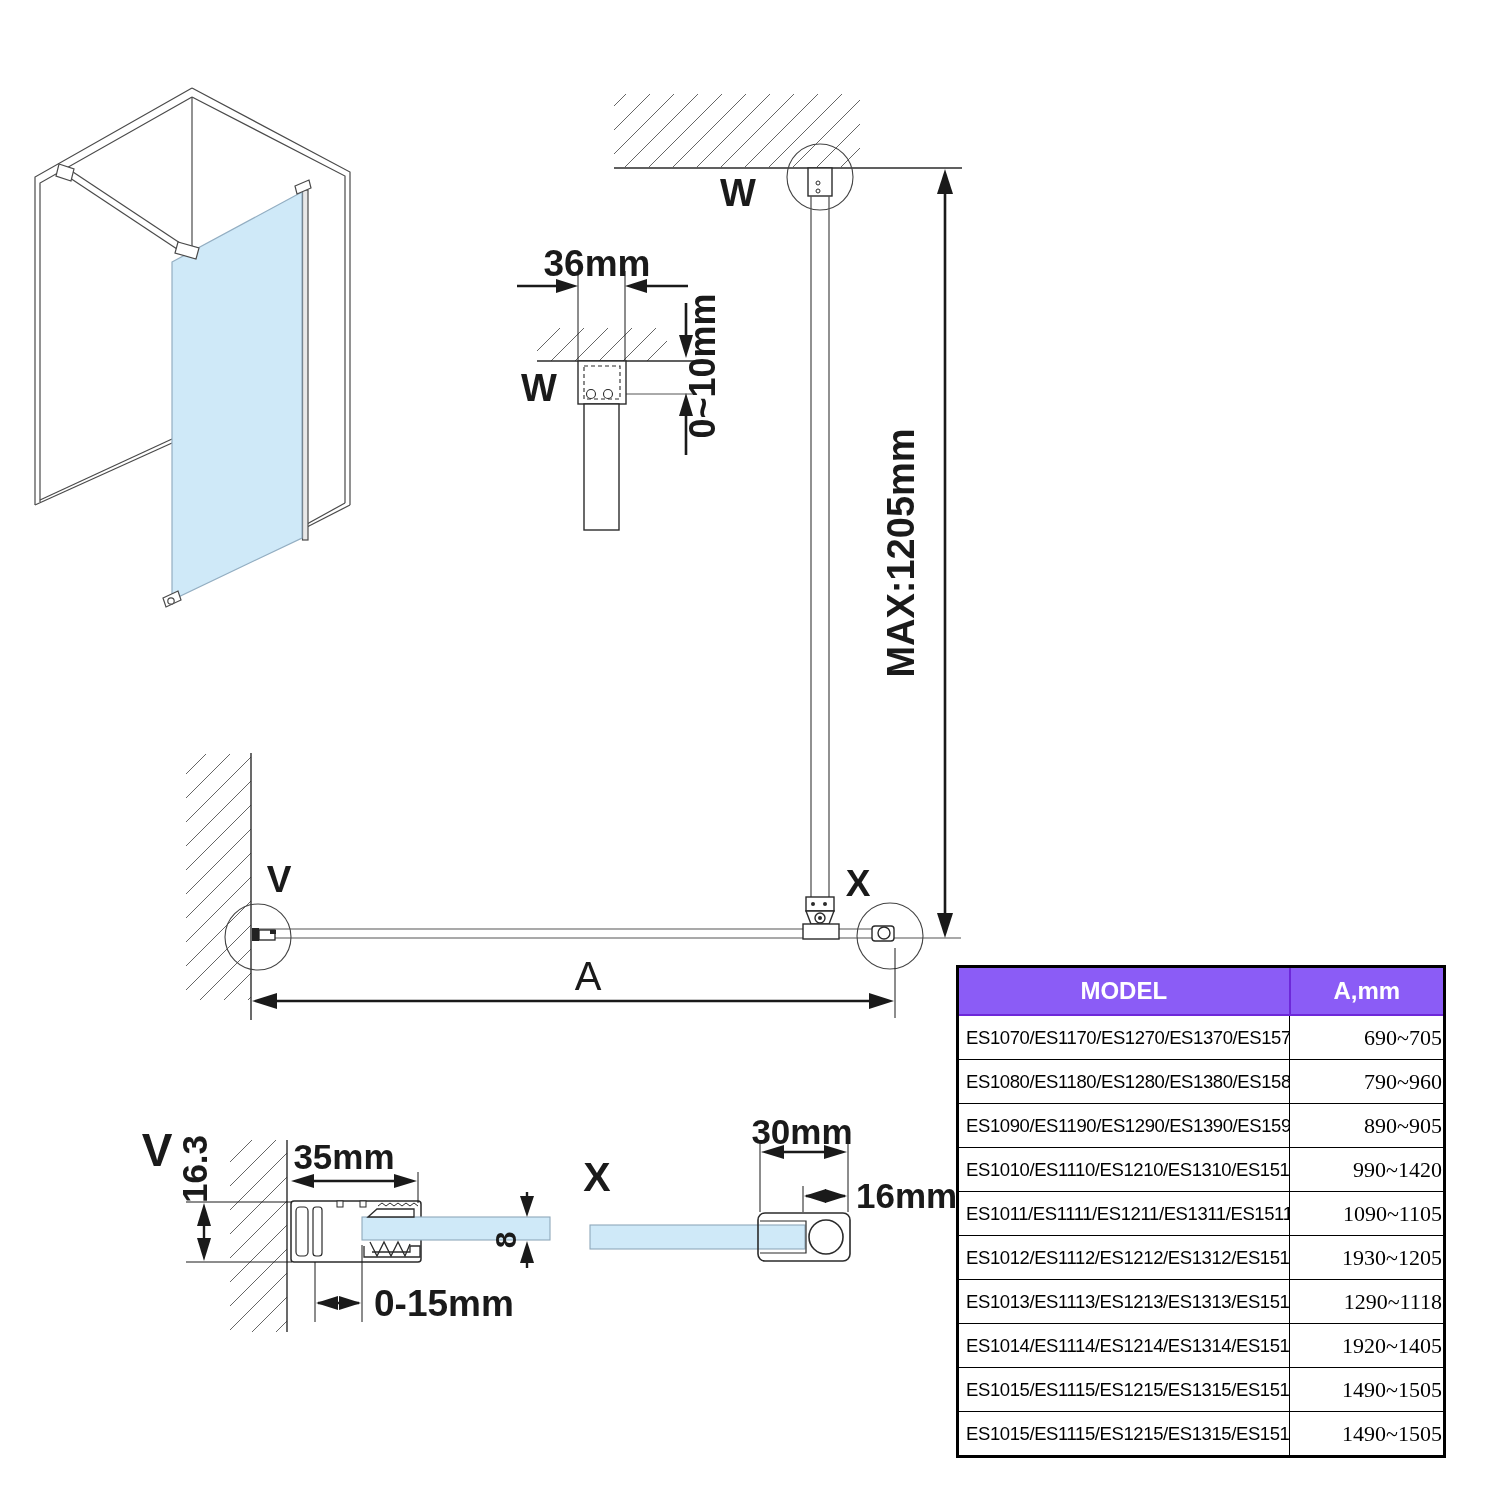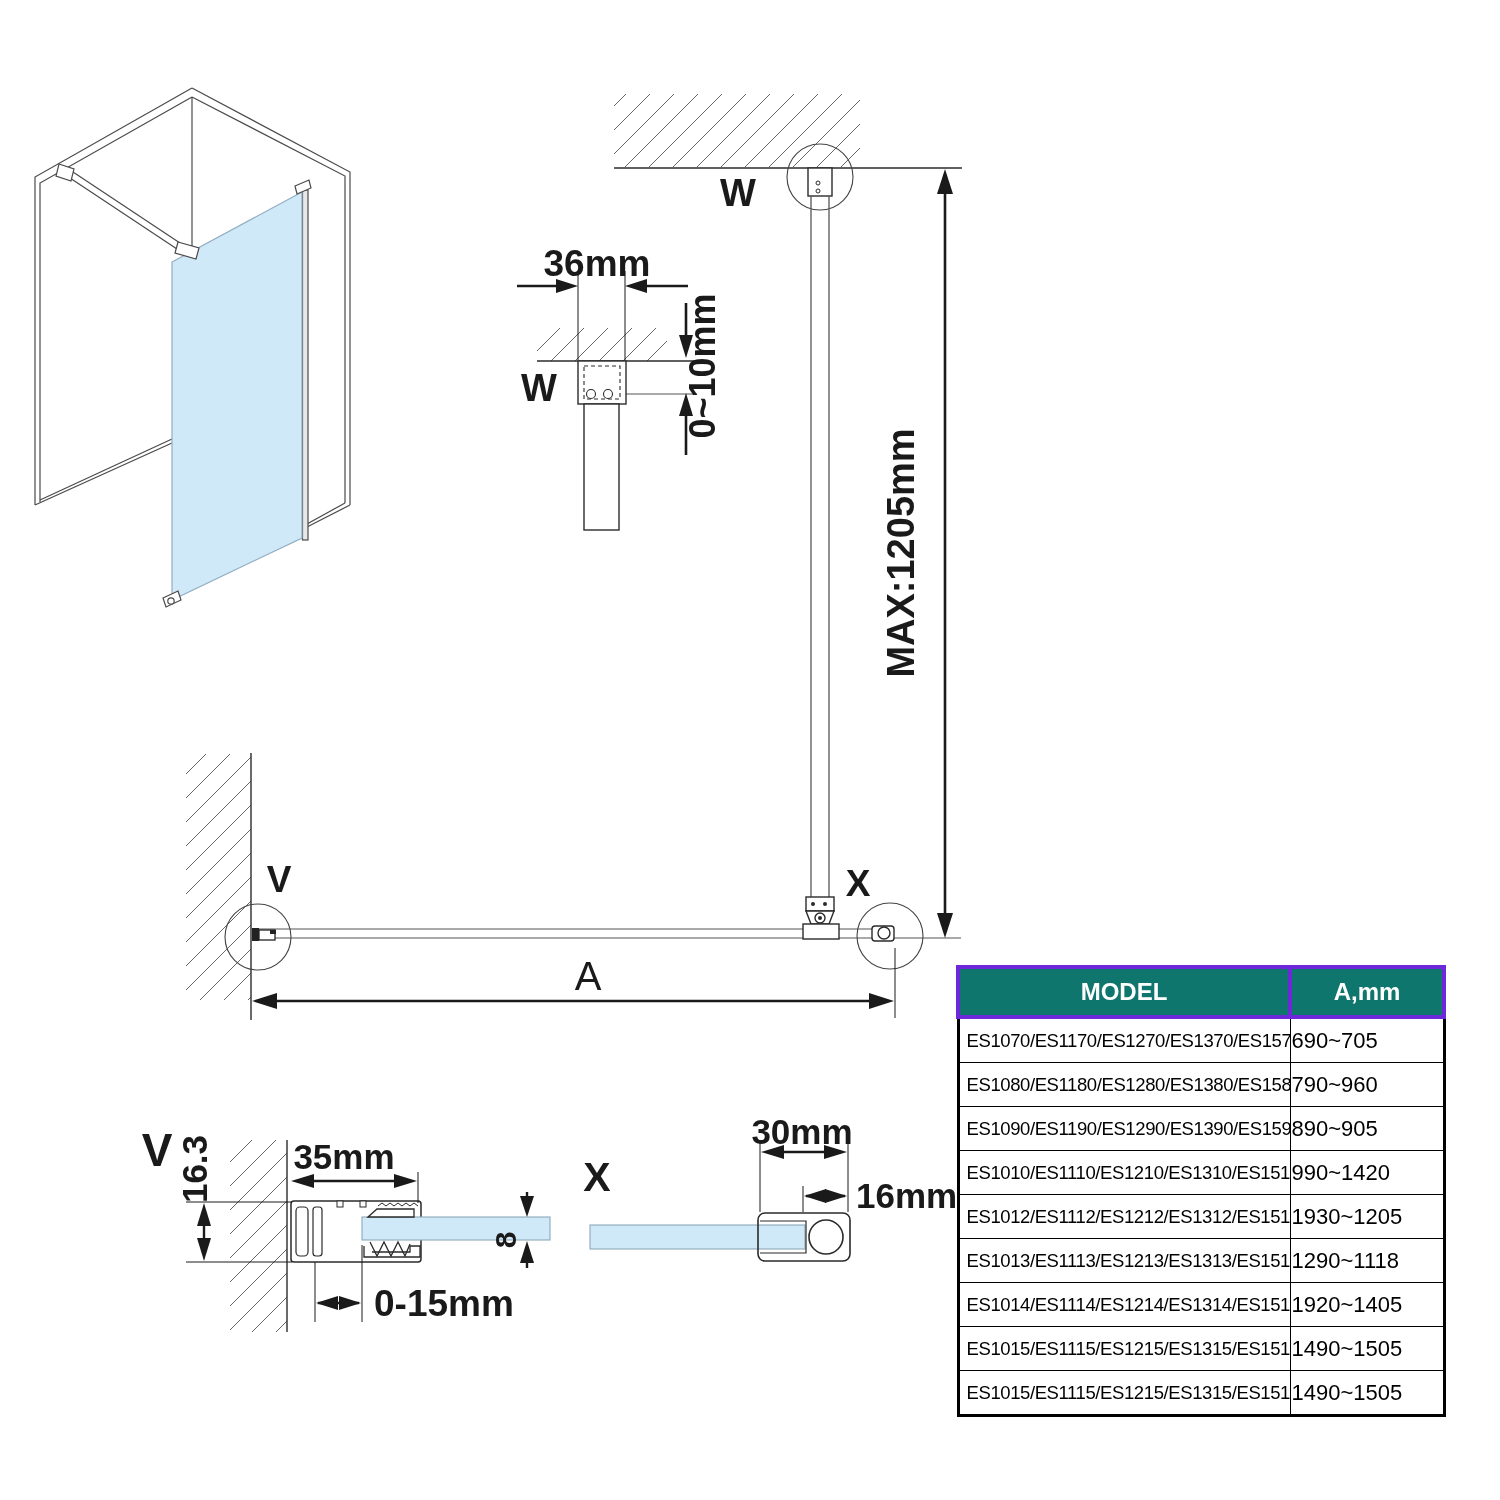--- a/index.html
+++ b/index.html
@@ -2,24 +2,24 @@
 <html><head>
 <meta charset="utf-8">
 <style>
   html,body{margin:0;padding:0;background:#ffffff;}
   body{width:1500px;height:1500px;position:relative;font-family:"Liberation Sans",sans-serif;}
   svg{position:absolute;left:0;top:0;}
   .dim-text{font-weight:bold;fill:#1a1a1a;}
   .plain-text{fill:#1a1a1a;}
   .table-wrap{position:absolute;left:956px;top:965px;width:490px;}
   table{border-collapse:collapse;width:100%;table-layout:fixed;border:3px solid #000;}
-  th{background:#0f766e;color:#fff;font-size:24px;font-weight:bold;height:44px;border:4px solid #6d28d9;}
+  th{background:#8b5cf6;color:#fff;font-size:24px;font-weight:bold;height:44px;border:2px solid #6d28d9;}
   td{border:1.6px solid #000;height:41px;white-space:nowrap;overflow:hidden;}
   td.model{font-size:18.5px;padding-left:7px;letter-spacing:-0.4px;}
-  td.amm{font-size:22px;text-align:left;}
+  td.amm{font-size:22px;text-align:right;font-family:Liberation Serif, serif;}
 </style>
 </head>
 <body>
 
 <svg width="1500" height="1500" viewBox="0 0 1500 1500">
   <defs>
     <pattern id="hatch" width="24" height="24" patternUnits="userSpaceOnUse">
       <path d="M-2,26 L26,-2" stroke="#666" stroke-width="1" fill="none"></path>
     </pattern>
   </defs>
@@ -271,20 +271,24 @@
         </tr>
         <tr>
           <td class="model">ES1090/ES1190/ES1290/ES1390/ES1590</td>
           <td class="amm">890~905</td>
         </tr>
         <tr>
           <td class="model">ES1010/ES1110/ES1210/ES1310/ES1510</td>
           <td class="amm">990~1420</td>
         </tr>
         <tr>
+          <td class="model">ES1011/ES1111/ES1211/ES1311/ES1511</td>
+          <td class="amm">1090~1105</td>
+        </tr>
+        <tr>
           <td class="model">ES1012/ES1112/ES1212/ES1312/ES1512</td>
           <td class="amm">1930~1205</td>
         </tr>
         <tr>
           <td class="model">ES1013/ES1113/ES1213/ES1313/ES1513</td>
           <td class="amm">1290~1118</td>
         </tr>
         <tr>
           <td class="model">ES1014/ES1114/ES1214/ES1314/ES1514</td>
           <td class="amm">1920~1405</td>

